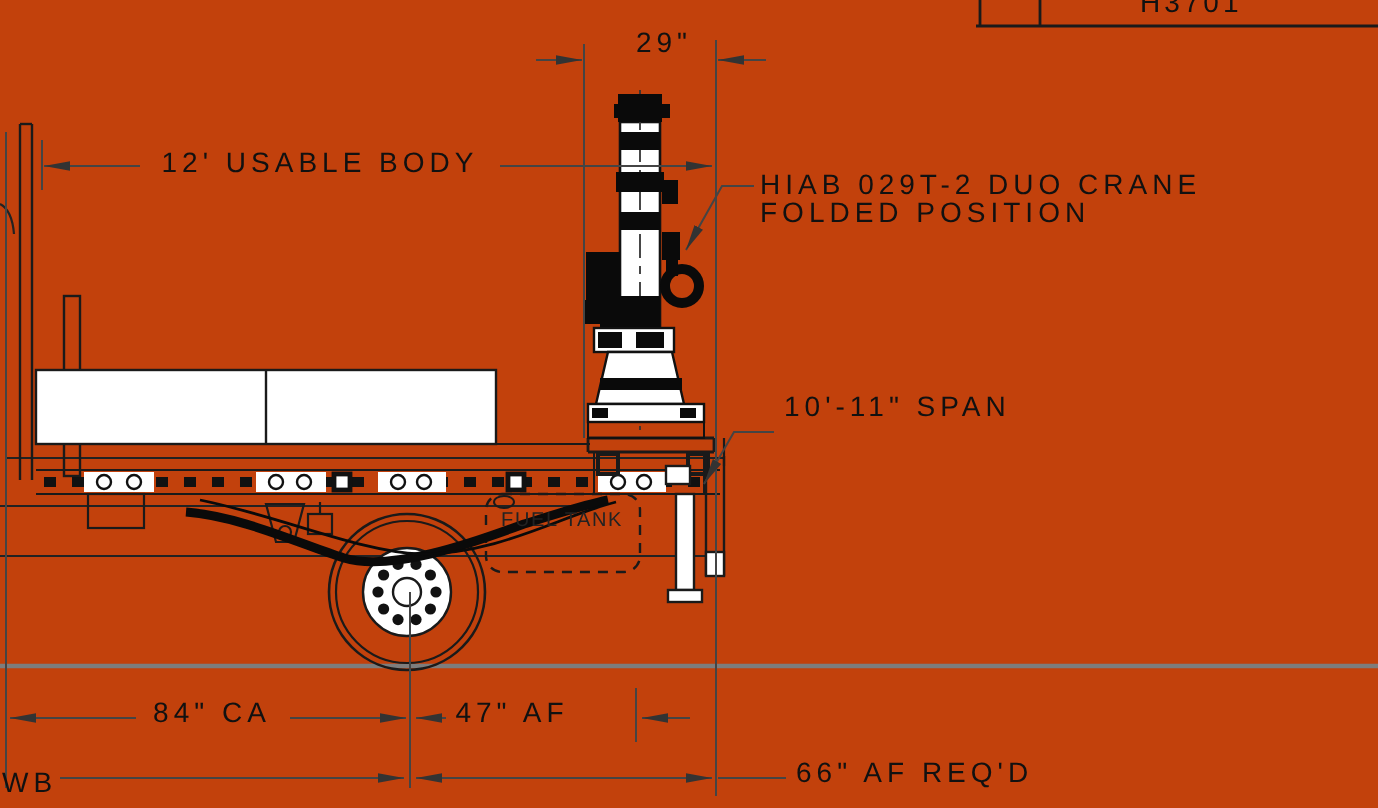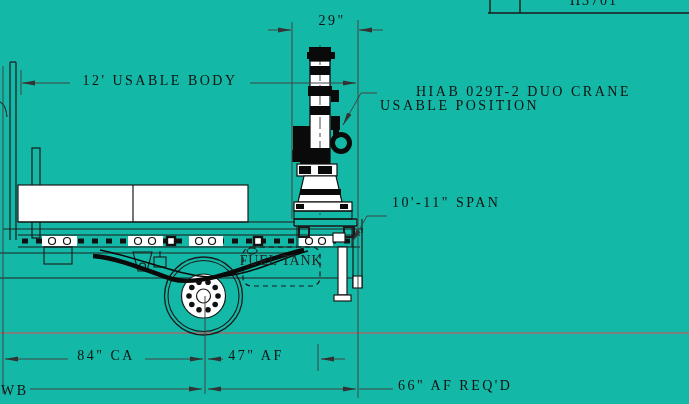--- a/index.html
+++ b/index.html
@@ -1,22 +1,22 @@
 <!DOCTYPE html>
 <html><head>
 <meta charset="utf-8">
 <style>
   html,body{margin:0;padding:0;background:#fff;}
-  #stage{position:relative;width:689px;height:404px;background:#14b8a6;overflow:hidden;
-         font-family:Liberation Serif, serif;}
+  #stage{position:relative;width:689px;height:404px;background:#c2410c;overflow:hidden;
+         font-family:Liberation Sans, sans-serif;}
   #stage svg{position:absolute;left:0;top:0;}
   .lbl{position:absolute;font-size:14px;letter-spacing:2.5px;color:#111;white-space:pre;line-height:1;}
   .c{transform:translate(-50%,-50%);}
   .l{transform:translateY(-50%);}
-  .small{font-size:14px;letter-spacing:0.8px;color:#222;}
+  .small{font-size:10px;letter-spacing:0.8px;color:#222;}
   .clipcell{position:absolute;left:520px;top:0;width:169px;height:13px;overflow:hidden;}
   .clipcell span{position:absolute;left:50px;top:-7px;font-size:14px;letter-spacing:2px;color:#111;}
 </style>
 </head>
 <body>
 
 <div id="stage">
 
 <svg width="689" height="404" viewBox="0 0 689 404">
   <defs>
@@ -191,22 +191,22 @@
     <polyline points="387,216 367,216 352,242" marker-end="url(#arr)"></polyline>
   </g>
 </svg>
 
   <div class="clipcell">
     <span>H3701</span>
   </div>
 
   <span class="lbl c" style="left:332px;top:21px;">29"</span>
   <span class="lbl c" style="left:160px;top:81px;">12' USABLE BODY</span>
-  <span class="lbl l" style="left:380px;top:92px;margin-left:36px;">HIAB 029T-2 DUO CRANE</span>
-  <span class="lbl l" style="left:380px;top:106px;">USABLE POSITION</span>
+  <span class="lbl l" style="left:380px;top:92px;">HIAB 029T-2 DUO CRANE</span>
+  <span class="lbl l" style="left:380px;top:106px;">FOLDED POSITION</span>
   <span class="lbl l" style="left:392px;top:203px;">10'-11" SPAN</span>
   <span class="lbl small c" style="left:281px;top:261px;">FUEL TANK</span>
   <span class="lbl c" style="left:106px;top:356px;">84" CA</span>
   <span class="lbl c" style="left:256px;top:356px;">47" AF</span>
   <span class="lbl l" style="left:1px;top:391px;">WB</span>
   <span class="lbl l" style="left:398px;top:386px;">66" AF REQ'D</span>
 
 </div>
 
 </body></html>

